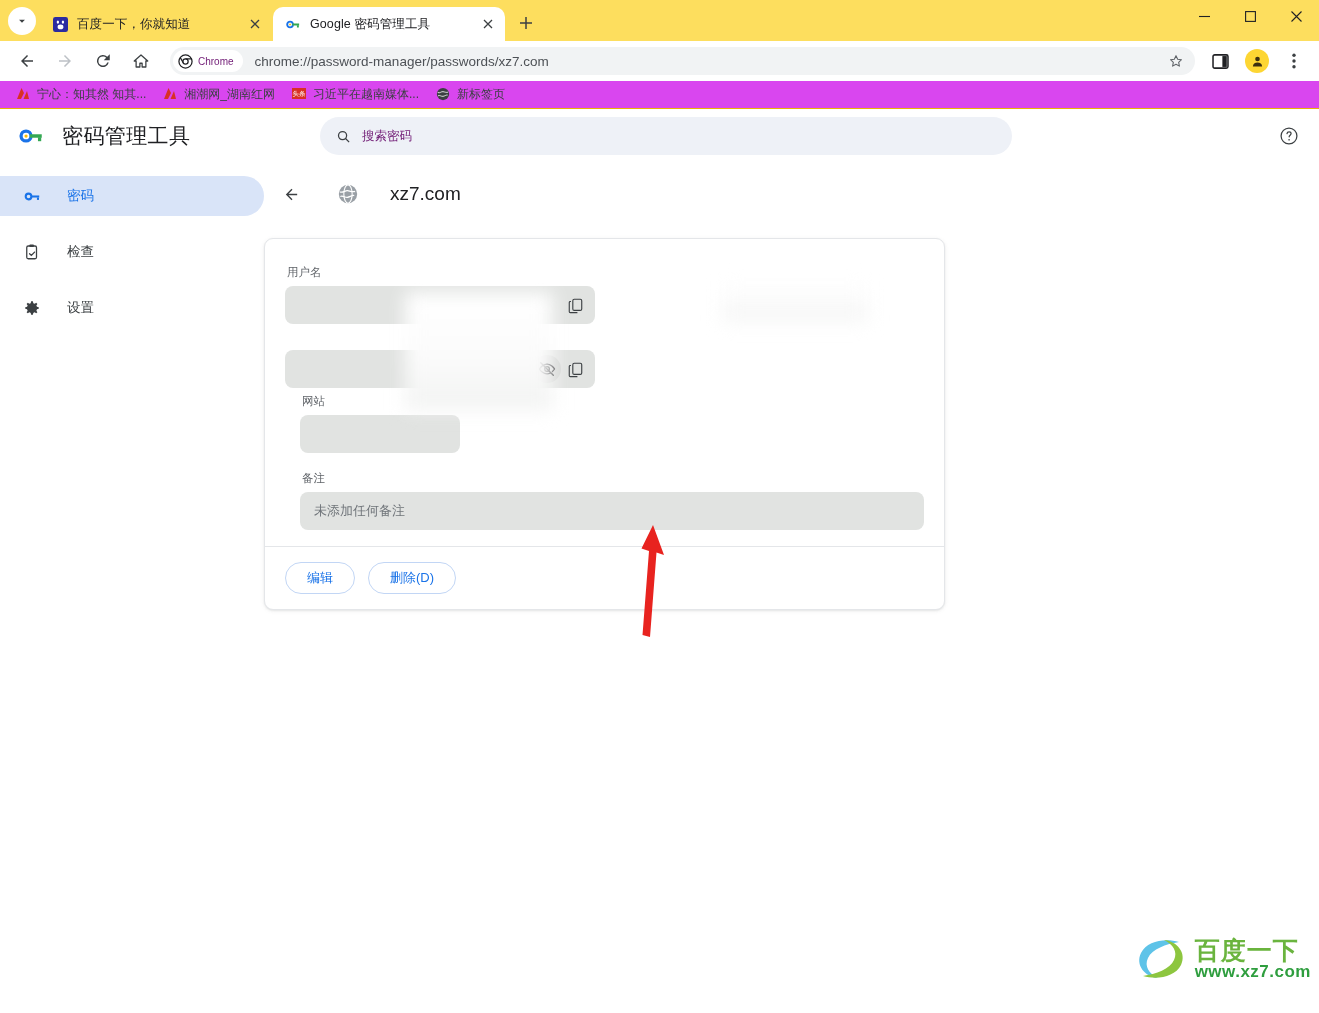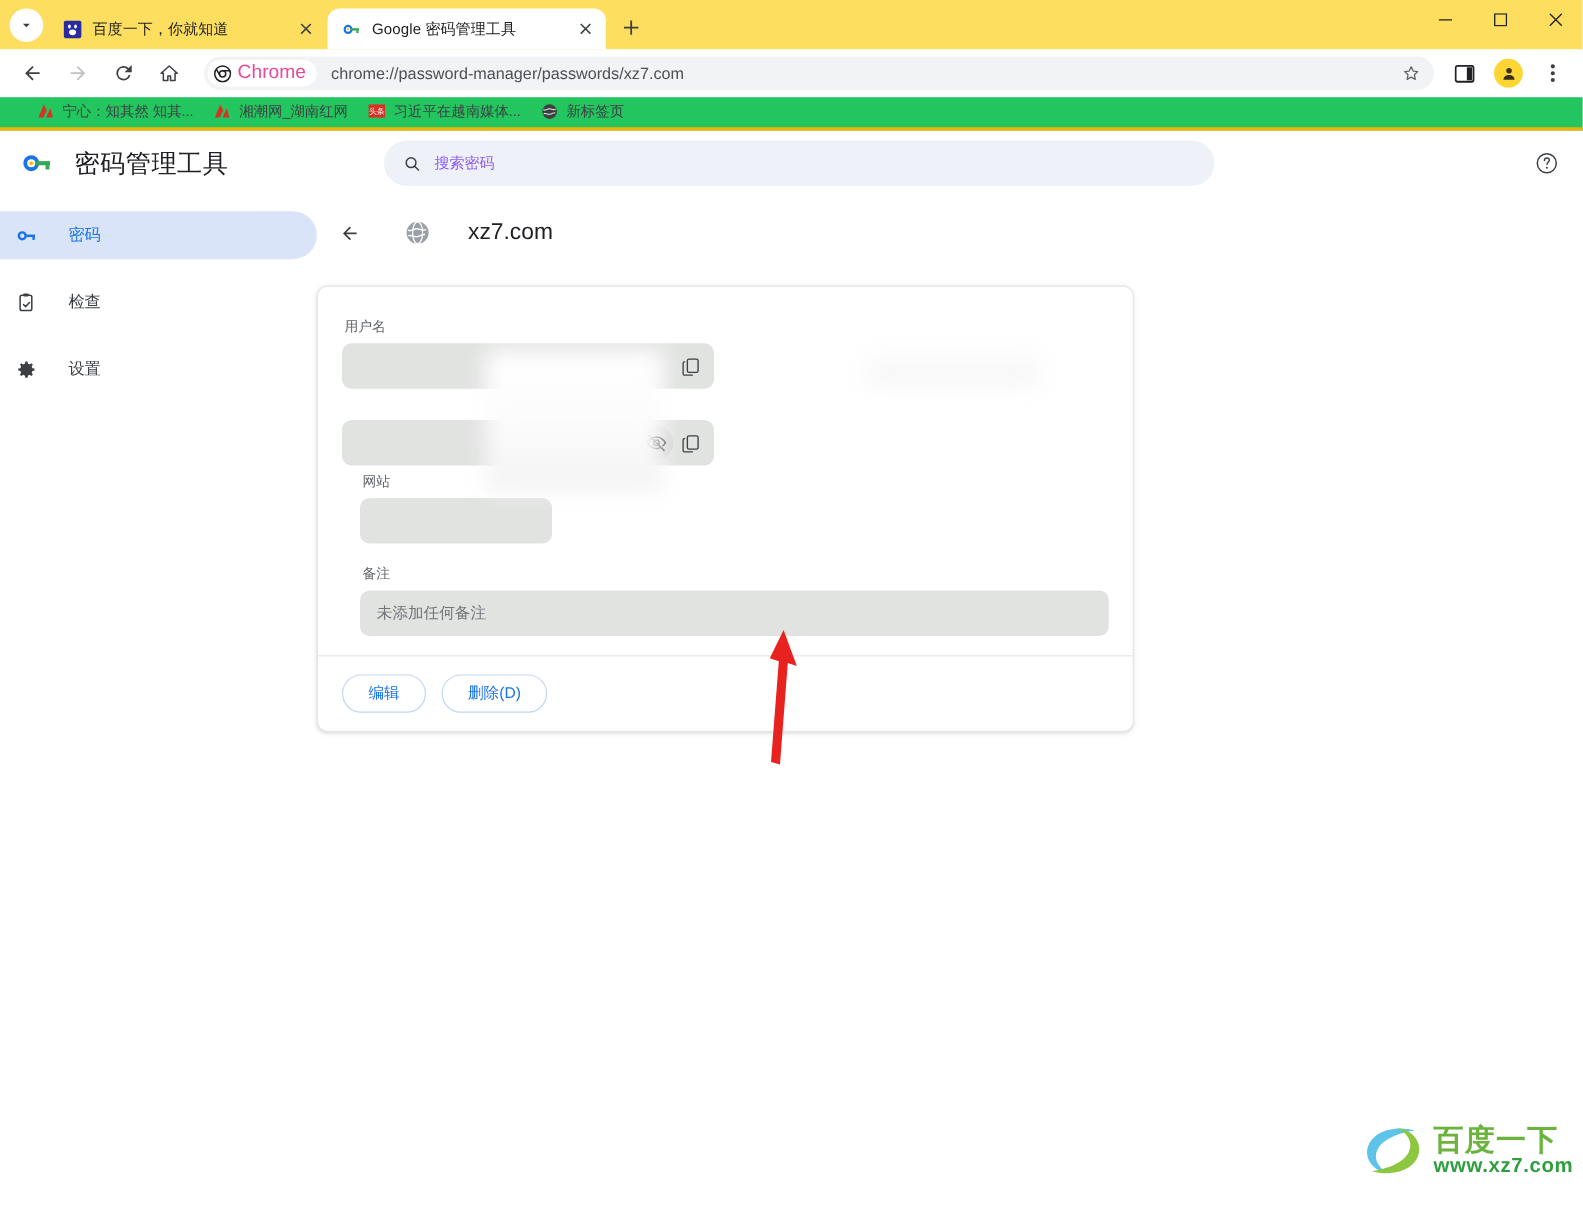--- a/index.html
+++ b/index.html
@@ -109,22 +109,22 @@
   .chrome-chip {
     height: 22px;
     background: #ffffff;
     border-radius: 12px;
     display: flex;
     align-items: center;
     padding: 0 9px 0 5px;
     flex: none;
   }
   .chrome-chip-label {
-    font-size: 16px;
-    color: #ec4899;
+    font-size: 10px;
+    color: #701a75;
     margin-left: 5px;
   }
   .omnibox-url {
     flex: 1;
     font-size: 13.5px;
     color: #4d5156;
     margin-left: 12px;
     white-space: nowrap;
     overflow: hidden;
   }
@@ -140,25 +140,25 @@
     border-radius: 50%;
     background: #fdd633;
     display: flex; align-items: center; justify-content: center;
     flex: none;
     margin: 0 6px;
   }
 
   
   .bookmarks {
     height: 28px;
-    background: #22c55e;
-    display: flex;
-    align-items: center;
-    padding-left: 23px;
-    border-bottom: 3px solid #eab308;
+    background: #d946ef;
+    display: flex;
+    align-items: center;
+    padding-left: 8px;
+    border-bottom: 1px solid #eab308;
   }
   .bm {
     display: flex;
     align-items: center;
     height: 22px;
     padding: 0 7px;
     border-radius: 4px;
     margin-right: 2px;
   }
   .bm-ico {
@@ -206,21 +206,21 @@
     height: 38px;
     background: #eef1f7;
     border-radius: 20px;
     display: flex;
     align-items: center;
     padding-left: 16px;
     flex: none;
   }
   .searchbar-text {
     font-size: 12.5px;
-    color: #8b5cf6;
+    color: #701a75;
     margin-left: 11px;
   }
   .help-btn {
     margin-left: auto;
     margin-right: 16px;
     width: 28px; height: 28px;
     border-radius: 50%;
     display: flex; align-items: center; justify-content: center;
     flex: none;
   }
@@ -231,21 +231,21 @@
   .sidebar {
     width: 264px;
     flex: none;
     padding-top: 13px;
   }
   .side-item {
     height: 40px;
     display: flex;
     align-items: center;
     border-radius: 0 20px 20px 0;
-    padding-left: 12px;
+    padding-left: 22px;
     margin-bottom: 0px;
   }
   .side-item + .side-item { margin-top: 16px; }
   .side-item.active { background: #d9e4f8; }
   .side-ico {
     width: 20px; height: 20px;
     flex: none;
     display: flex; align-items: center; justify-content: center;
     margin-right: 25px;
   }

